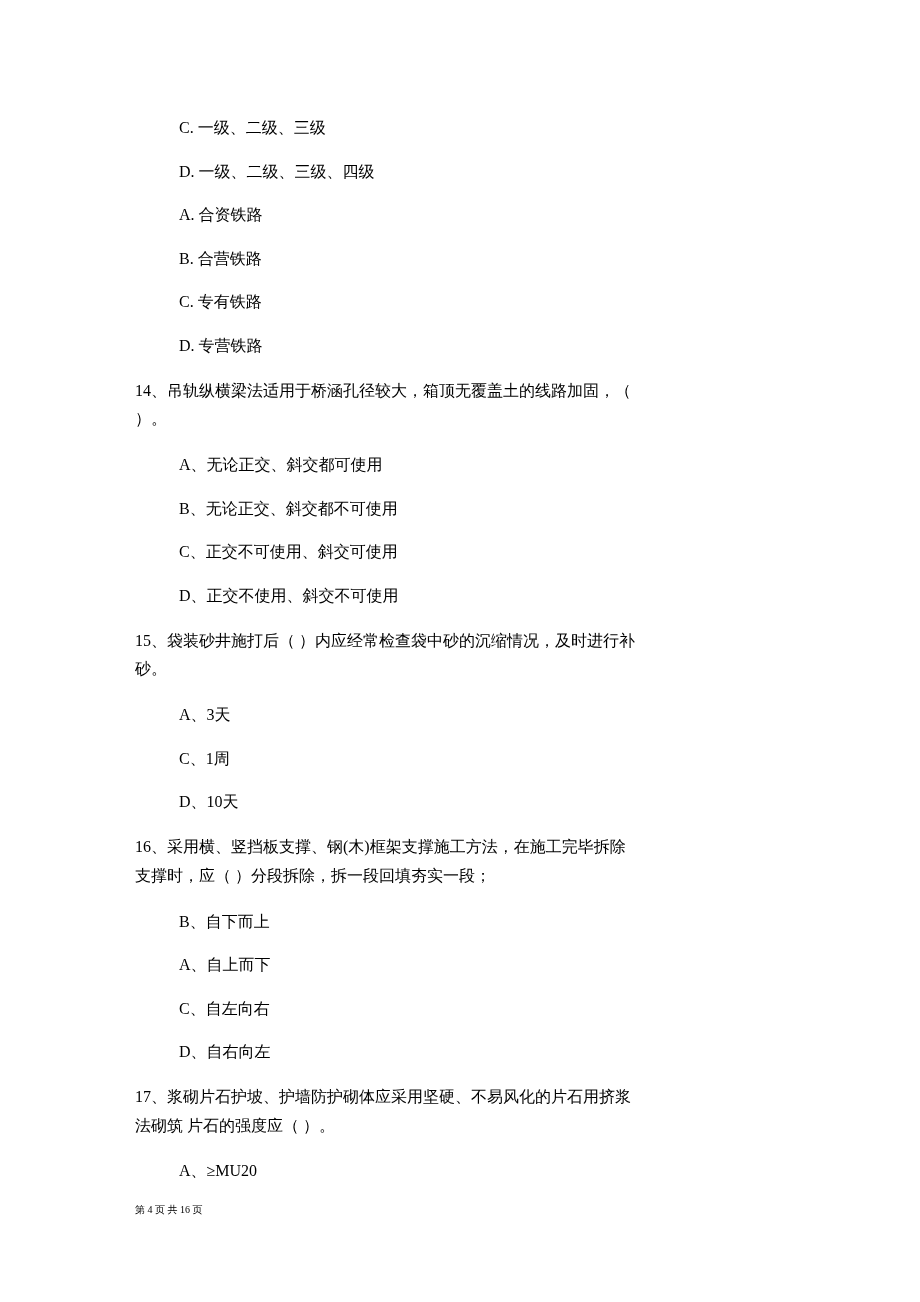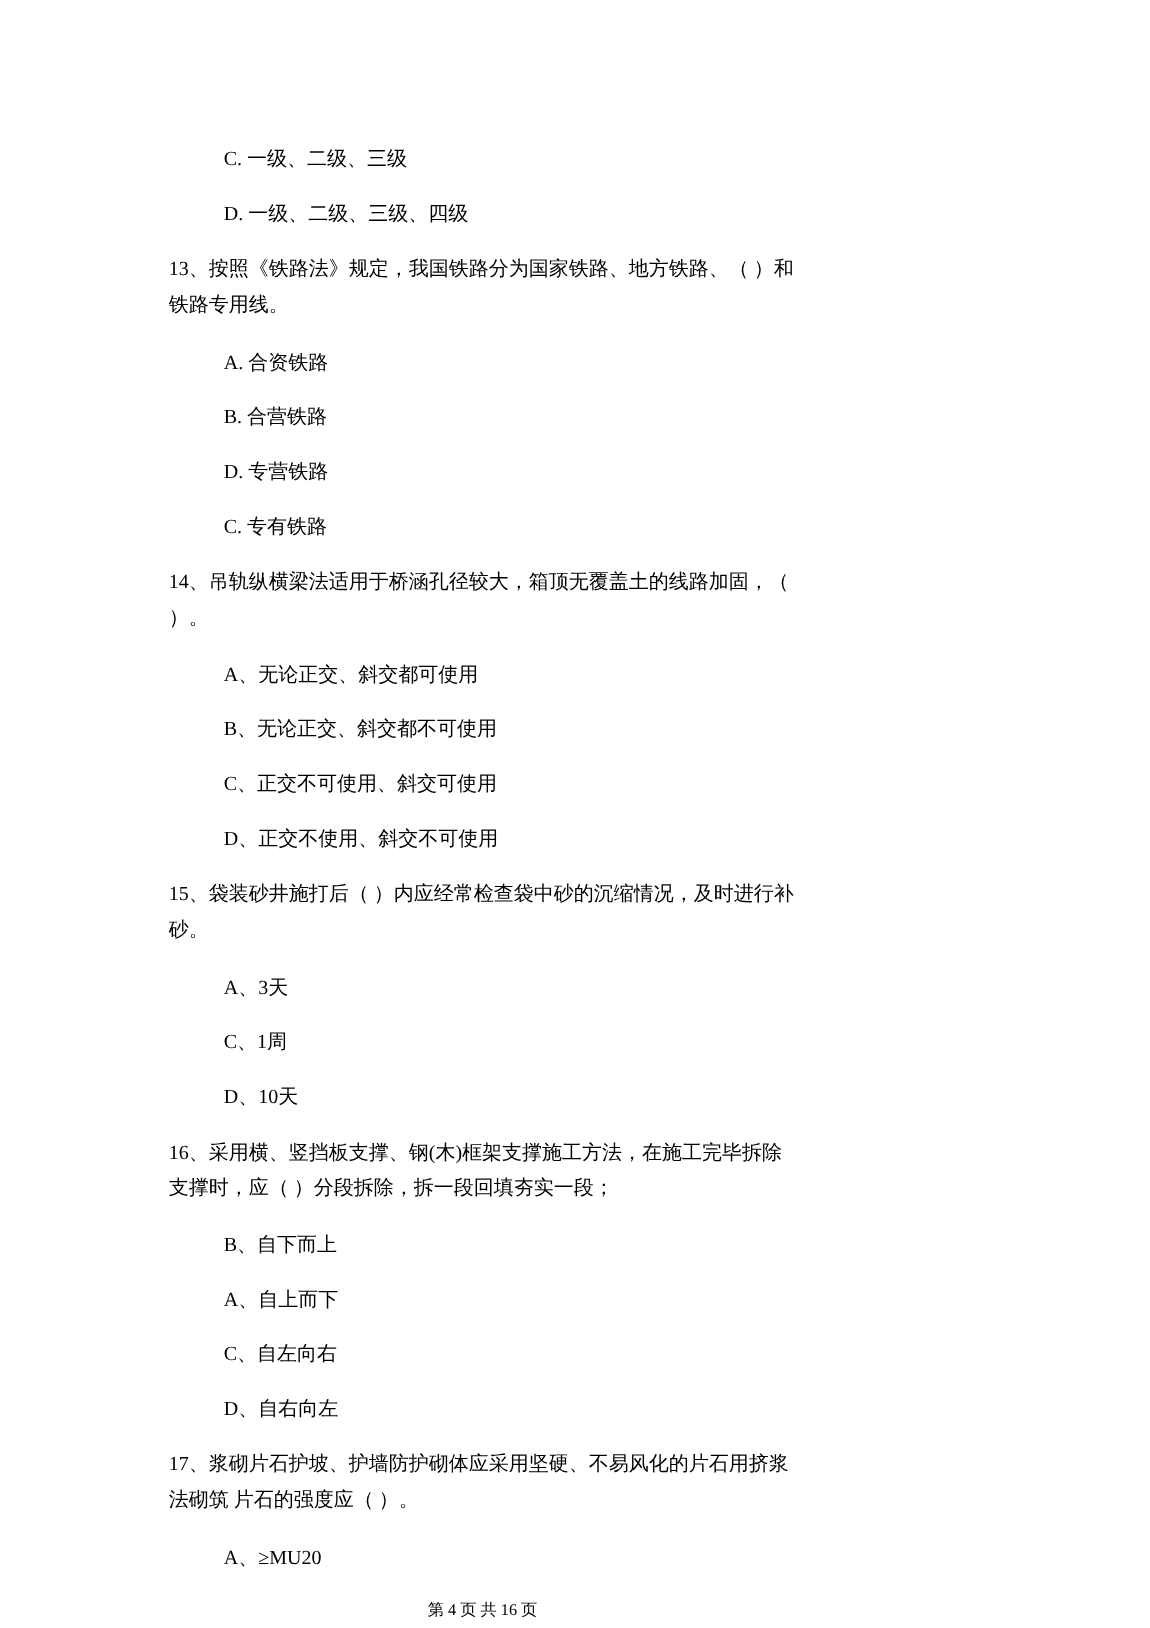--- a/index.html
+++ b/index.html
@@ -27,41 +27,40 @@
   .q-text {
     margin: 0 0 18px 0;
     line-height: 1.8;
   }
   .option {
     margin: 0 0 18px 44px;
     line-height: 1.6;
   }
   .pager {
     width: 100%;
-    text-align: center;
-    font-size: 13px;
+    text-align: left;
+    font-size: 10px;
     margin-top: 6px;
   }
 </style>
 </head>
 <body>
 
 <div class="page">
 
   <div class="q">
     <p class="option">C.  一级、二级、三级</p>
     <p class="option">D.  一级、二级、三级、四级</p>
   </div>
 
   <div class="q">
-    <p class="q-text">13、按照《铁路法》规定，我国铁路分为国家铁路、地方铁路、（     ）和铁路专用线。</p>
     <p class="option">A.  合资铁路</p>
     <p class="option">B.  合营铁路</p>
+    <p class="option">C.  专有铁路</p>
     <p class="option">D. 专营铁路</p>
-    <p class="option">C.  专有铁路</p>
   </div>
 
   <div class="q">
     <p class="q-text">14、吊轨纵横梁法适用于桥涵孔径较大，箱顶无覆盖土的线路加固，（     ）。</p>
     <p class="option">A、无论正交、斜交都可使用</p>
     <p class="option">B、无论正交、斜交都不可使用</p>
     <p class="option">C、正交不可使用、斜交可使用</p>
     <p class="option">D、正交不使用、斜交不可使用</p>
   </div>
 

